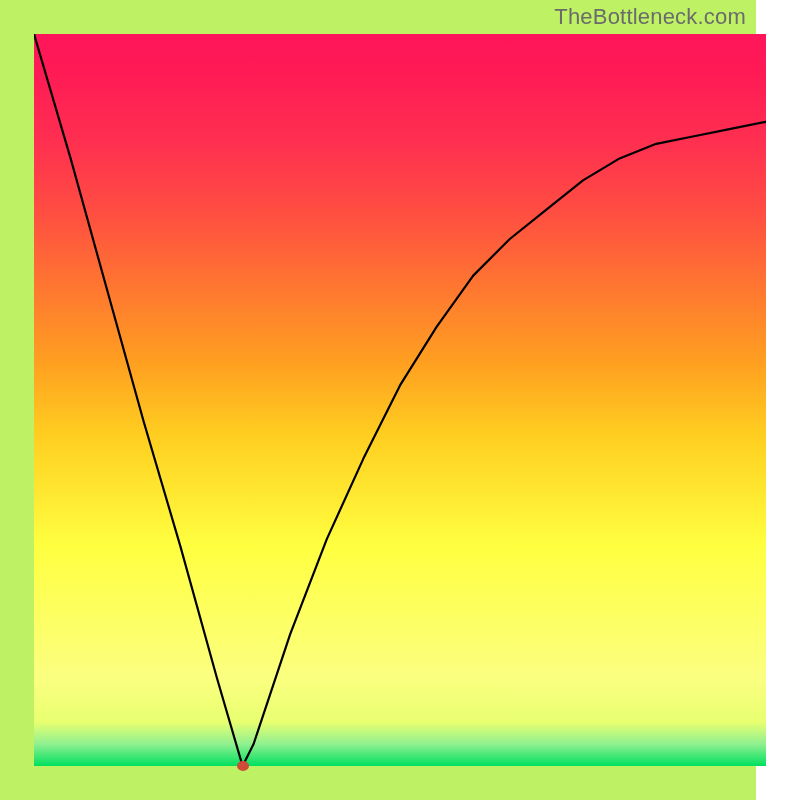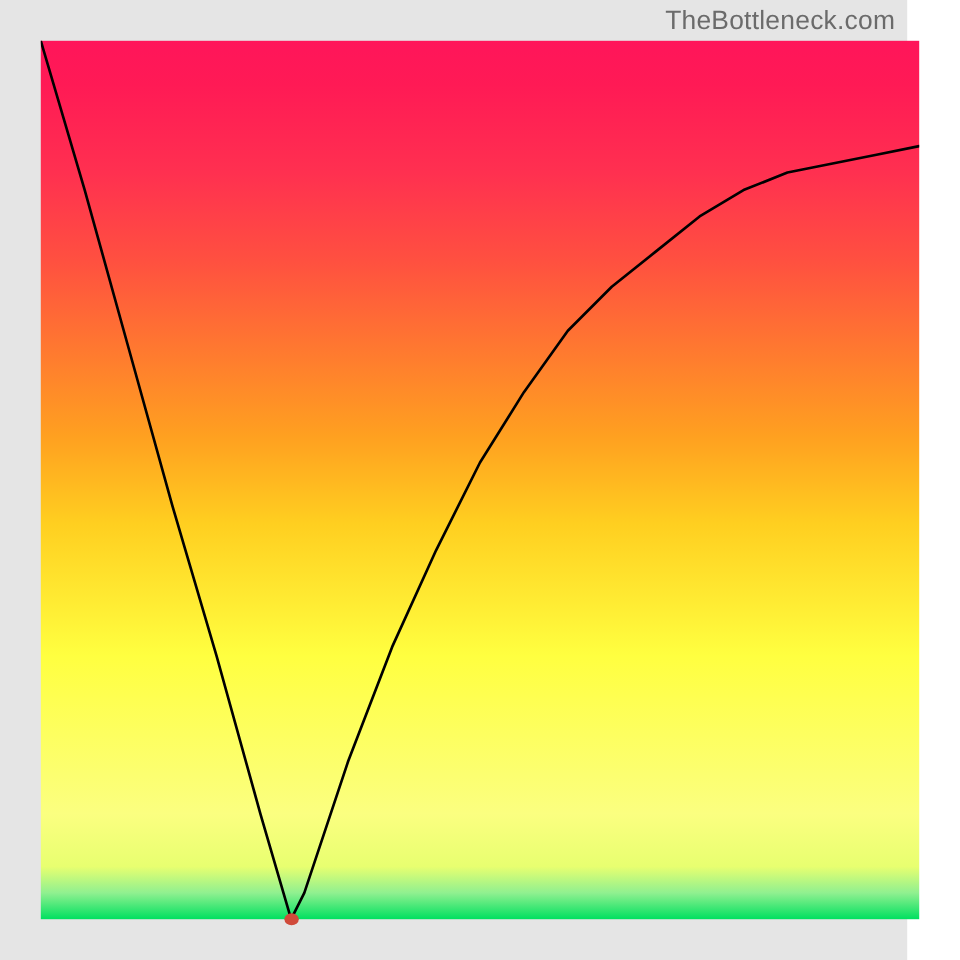--- a/index.html
+++ b/index.html
@@ -7,21 +7,21 @@
     padding: 0;
     width: 800px;
     height: 800px;
     overflow: hidden;
     font-family: Arial, Helvetica, sans-serif;
   }
   .chart-container {
     position: relative;
     width: 756px;
     height: 800px;
-    background: #e5e5e5;
+    background: #bef264;
   }
   .plot-area {
     position: absolute;
     left: 34px;
     top: 34px;
     width: 732px;
     height: 732px;
     
     background: linear-gradient(
       to top,

